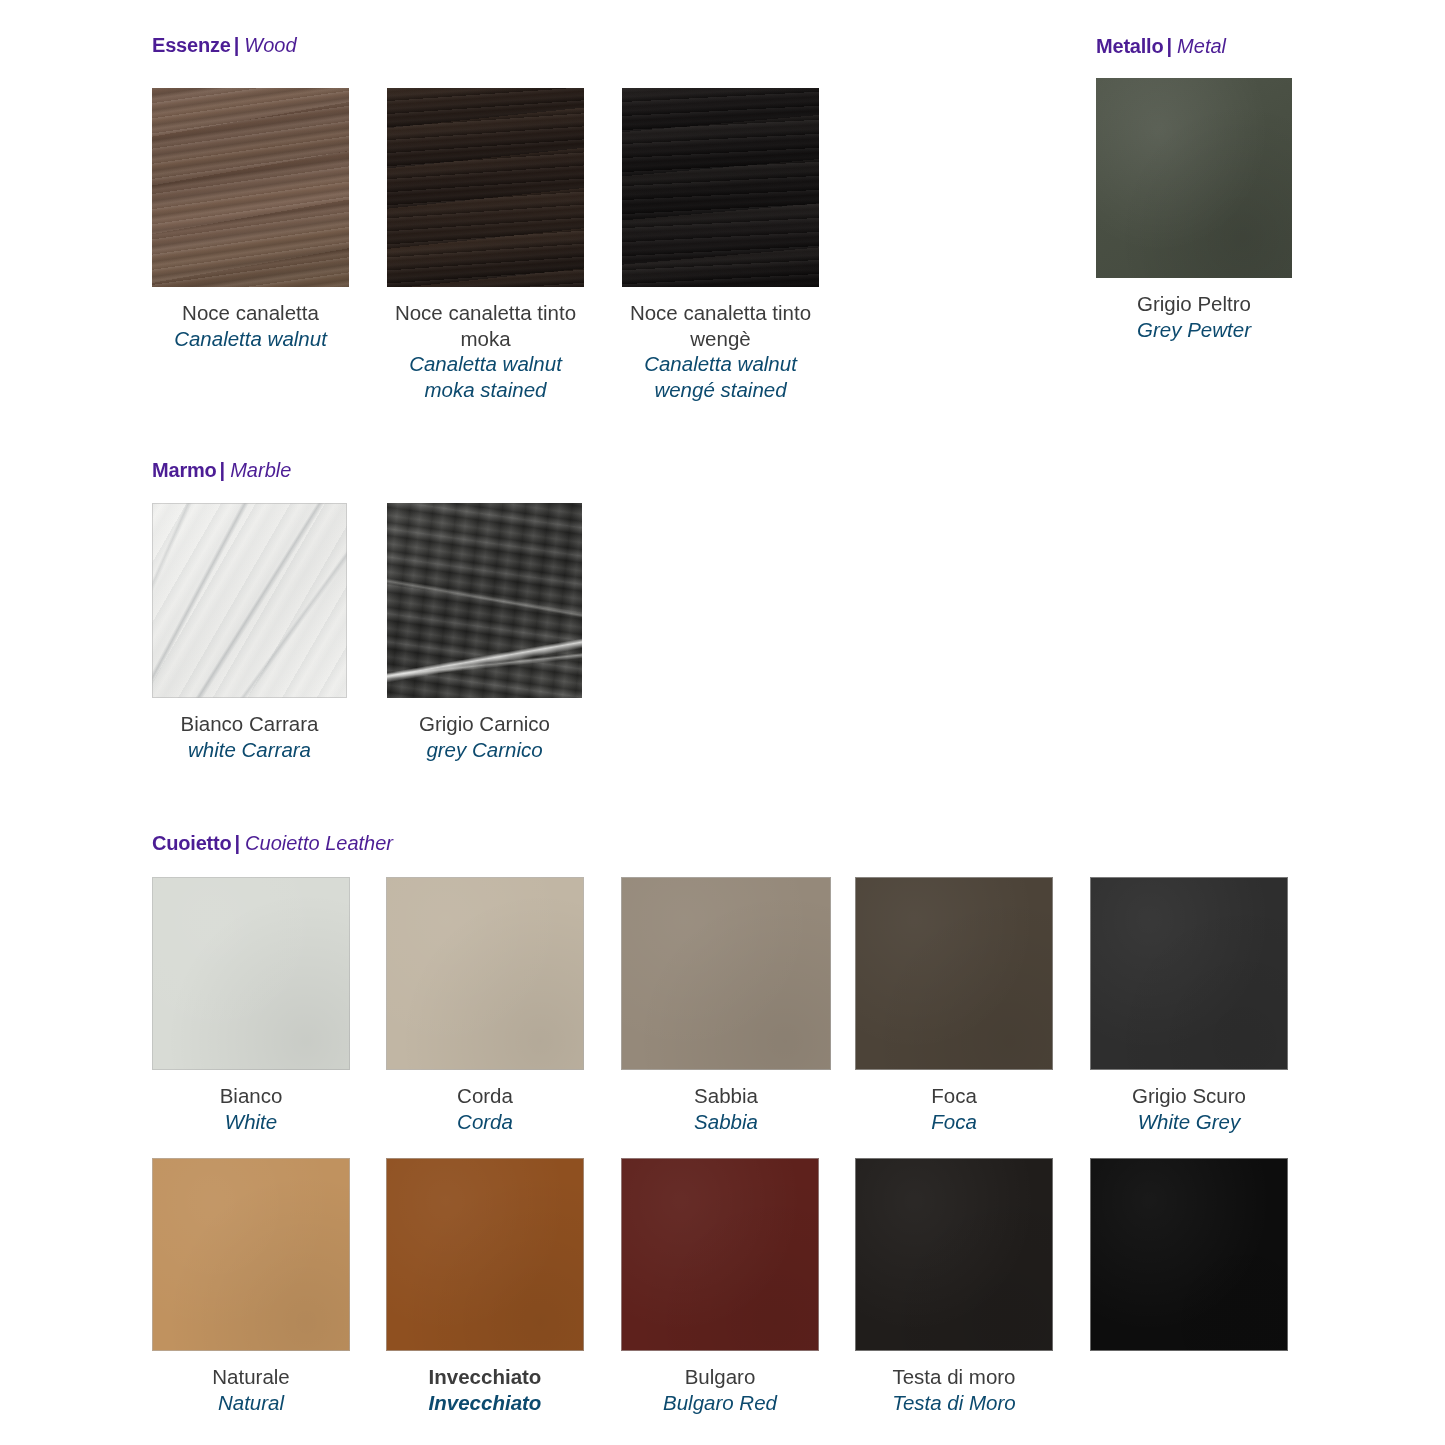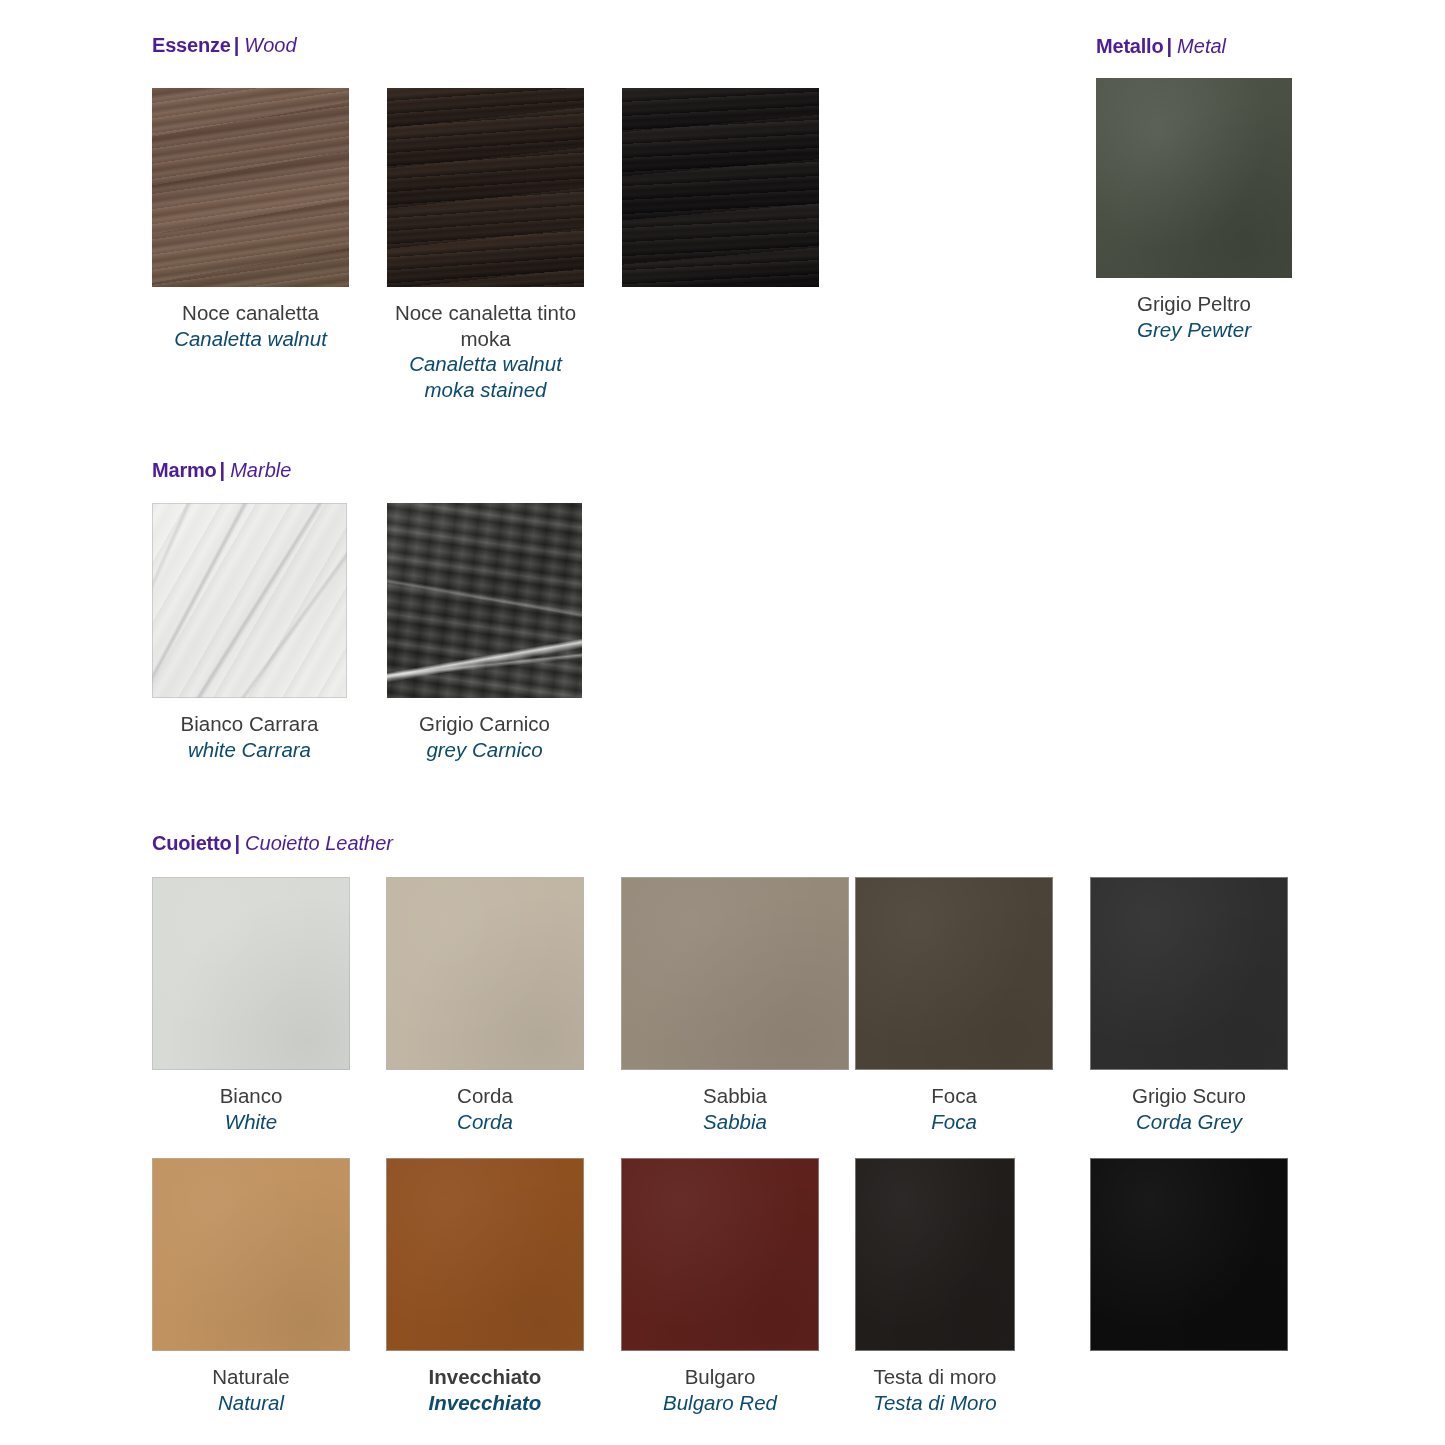--- a/index.html
+++ b/index.html
@@ -171,20 +171,24 @@
   <div class="swatch-cell" style="left:235px; width:197px;">
     <div class="swatch tex-moka" style="height:199px;"></div>
     <div class="caption">
       <span class="name-it">Noce canaletta tinto moka</span>
       <span class="name-en">Canaletta walnut moka stained</span>
     </div>
   </div>
 
   <div class="swatch-cell" style="left:470px; width:197px;">
     <div class="swatch tex-wenge" style="height:199px;"></div>
+    <div class="caption">
+      <span class="name-it">Noce canaletta tinto wengè</span>
+      <span class="name-en">Canaletta walnut wengé stained</span>
+    </div>
   </div>
 
 </div>
 
 <div class="section-head" style="left:1096px; top:36px;">
   <span class="it">Metallo</span><span class="bar">|</span><span class="en">Metal</span>
 </div>
 
 <div class="group" style="left:1096px; top:78px; width:196px;">
   <div class="swatch-cell" style="left:0px; width:196px;">
@@ -235,41 +239,41 @@
   </div>
 
   <div class="swatch-cell" style="left:234px; width:198px;">
     <div class="swatch tex-leather hairline" style="height:193px; background:#c1b6a4;"></div>
     <div class="caption">
       <span class="name-it">Corda</span>
       <span class="name-en">Corda</span>
     </div>
   </div>
 
-  <div class="swatch-cell" style="left:469px; width:228px;">
+  <div class="swatch-cell" style="left:469px; width:210px;">
     <div class="swatch tex-leather hairline" style="height:193px; background:#95897a;"></div>
     <div class="caption">
       <span class="name-it">Sabbia</span>
       <span class="name-en">Sabbia</span>
     </div>
   </div>
 
   <div class="swatch-cell" style="left:703px; width:198px;">
     <div class="swatch tex-leather hairline" style="height:193px; background:#4c4338;"></div>
     <div class="caption">
       <span class="name-it">Foca</span>
       <span class="name-en">Foca</span>
     </div>
   </div>
 
   <div class="swatch-cell" style="left:938px; width:198px;">
     <div class="swatch tex-leather hairline" style="height:193px; background:#2e2e2e;"></div>
     <div class="caption">
       <span class="name-it">Grigio Scuro</span>
-      <span class="name-en">Corda Grey</span>
+      <span class="name-en">White Grey</span>
     </div>
   </div>
 
 </div>
 
 <div class="group" style="left:152px; top:1158px; width:1136px;">
 
   <div class="swatch-cell" style="left:0px; width:198px;">
     <div class="swatch tex-leather hairline" style="height:193px; background:#c0925f;"></div>
     <div class="caption">
@@ -287,21 +291,21 @@
   </div>
 
   <div class="swatch-cell" style="left:469px; width:198px;">
     <div class="swatch tex-leather hairline" style="height:193px; background:#5e211c;"></div>
     <div class="caption">
       <span class="name-it">Bulgaro</span>
       <span class="name-en">Bulgaro Red</span>
     </div>
   </div>
 
-  <div class="swatch-cell" style="left:703px; width:160px;">
+  <div class="swatch-cell" style="left:703px; width:198px;">
     <div class="swatch tex-leather hairline" style="height:193px; background:#201d1b;"></div>
     <div class="caption">
       <span class="name-it">Testa di moro</span>
       <span class="name-en">Testa di Moro</span>
     </div>
   </div>
 
   <div class="swatch-cell" style="left:938px; width:198px;">
     <div class="swatch tex-leather hairline" style="height:193px; background:#0d0d0d;"></div>
   </div>

